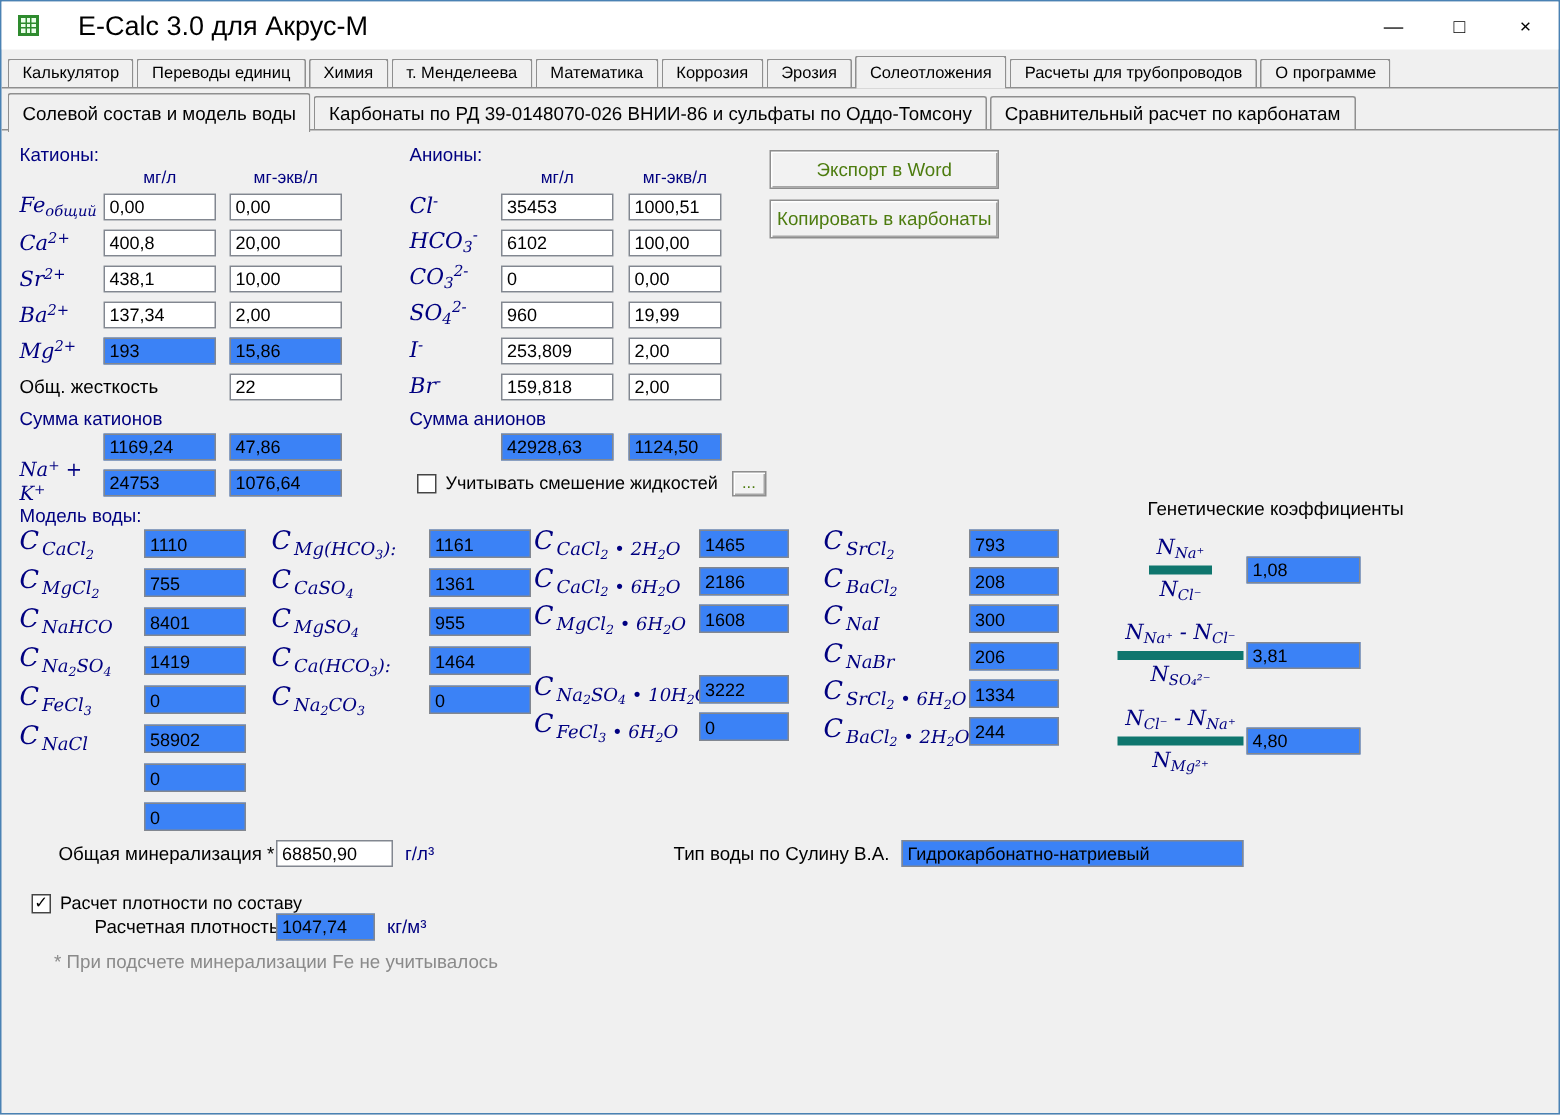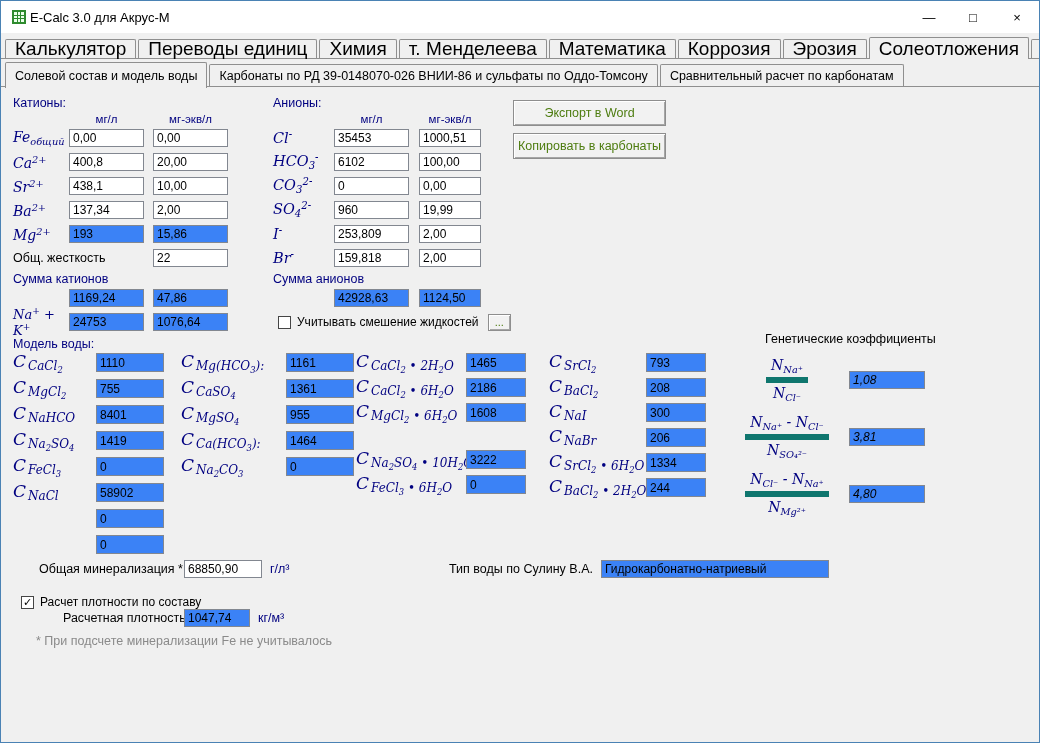--- a/index.html
+++ b/index.html
@@ -2,32 +2,32 @@
 <html><head>
 <meta charset="utf-8">
 <style>
   *{box-sizing:border-box;margin:0;padding:0}
   body{margin:0;background:#d4d4d4;font-family:"Liberation Sans","DejaVu Sans",sans-serif;}
   .window{position:relative;width:1040px;height:743px;background:#f0f0f0;border:1px solid #4a82b4;overflow:hidden;}
 
   
   .titlebar{position:absolute;top:0;left:0;right:0;height:32px;background:#ffffff;display:flex;align-items:center;padding-left:10px;}
   .app-icon{width:16px;height:16px;display:inline-flex;}
-  .titlebar .title{font-size:13px;color:#000;margin-left:3px;}
+  .titlebar .title{font-size:18px;color:#000;margin-left:25px;}
   .win-controls{margin-left:auto;display:flex;height:100%;}
   .win-btn{width:44px;display:flex;align-items:center;justify-content:center;font-size:13px;color:#000;cursor:default;}
 
   
   .hline{position:absolute;left:0;right:0;height:1px;background:#8f8f8f;z-index:0;}
   .l1{top:57px}.l2{top:85px}
   .tabstrip{position:absolute;left:4px;display:flex;align-items:flex-start;z-index:1;}
   .main-tabs{top:36px;height:22px;}
   .sub-tabs{top:61px;height:27px;}
   .tab{border:1px solid #8f8f8f;border-bottom:none;border-radius:2px 2px 0 0;background:#f0f0f0;
-       padding:0 9px;margin-right:2px;display:flex;align-items:center;font-size:19px;color:#000;white-space:nowrap;cursor:default;}
+       padding:0 9px;margin-right:2px;display:flex;align-items:center;font-size:11px;color:#000;white-space:nowrap;cursor:default;}
   .main-tabs .tab{height:19px;margin-top:2px;}
   .main-tabs .tab.active{height:22px;margin-top:0;position:relative;z-index:3;}
   .sub-tabs .tab{height:22px;margin-top:2px;font-size:12.5px;}
   .sub-tabs .tab.active{height:26px;margin-top:0;position:relative;z-index:3;}
 
   
   .sec{position:absolute;}
   .sec-title{font-size:12.5px;color:#000080;margin-bottom:3px;}
   .chem{font-family:"DejaVu Serif","Liberation Serif",serif;font-style:italic;color:#000080;}
   .rsub{font-size:0.7em;vertical-align:-0.3em;}
@@ -84,21 +84,21 @@
   .mcol4{left:548px;top:352px;} .mcol4 .m-label{width:97px;}  .mcol4 .mfield{width:60px;} .mcol4 .m-row{margin-bottom:6px;}
 
   
   .genetic{left:742px;top:331px;width:300px;}
   .gen-title{font-size:12.5px;color:#000;margin-left:22px;}
   .gen-row{display:flex;align-items:center;margin-top:11px;}
   .gfrac{display:inline-flex;flex-direction:column;align-items:center;width:88px;flex:none;}
   .gnum,.gden{font-size:14px;white-space:nowrap;}
   .gnum{border-bottom:6px solid #0f766e;padding:0 5px 2px;}
   .gden{padding-top:2px;}
-  .gfield{width:76px;margin-left:18px;flex:none;font-style:italic;}
+  .gfield{width:76px;margin-left:0;flex:none;}
 
   
   .line{display:flex;align-items:center;}
   .line .lab{font-size:12.5px;color:#000;white-space:nowrap;}
   .line .unit{font-size:12.5px;color:#000080;margin-left:8px;white-space:nowrap;}
   .mineral{left:38px;top:559px;}
   .mineral .lab{width:145px;}
   .mineral .field{width:78px;}
   .watertype{left:400px;top:559px;margin-left:48px;}
   .watertype .lab{width:152px;}

